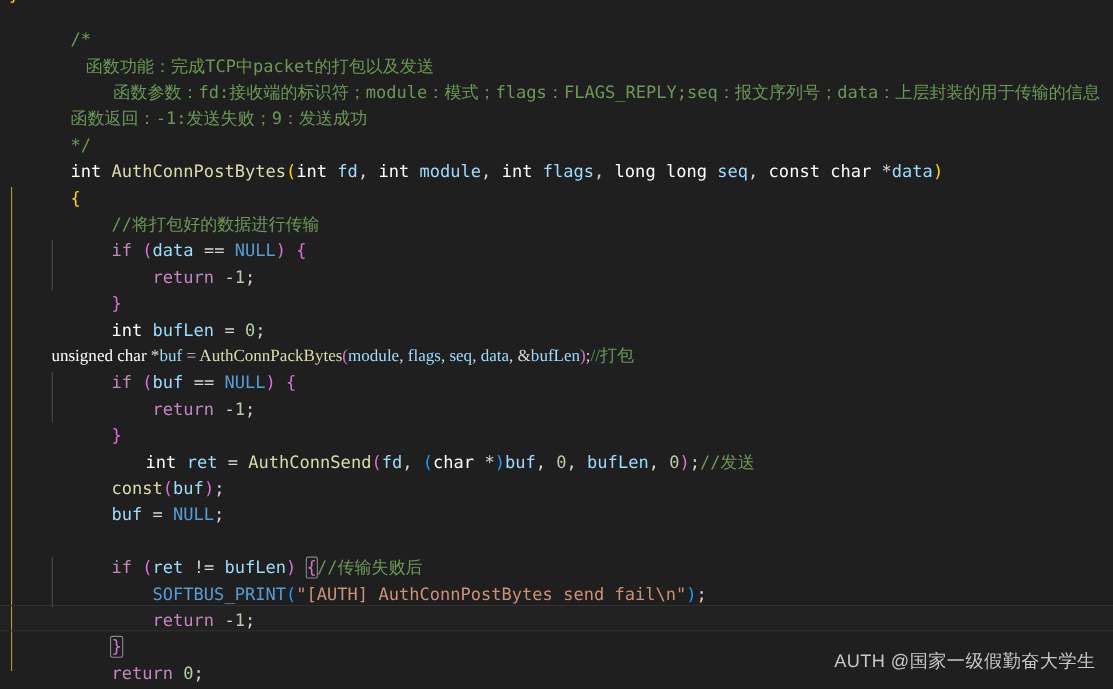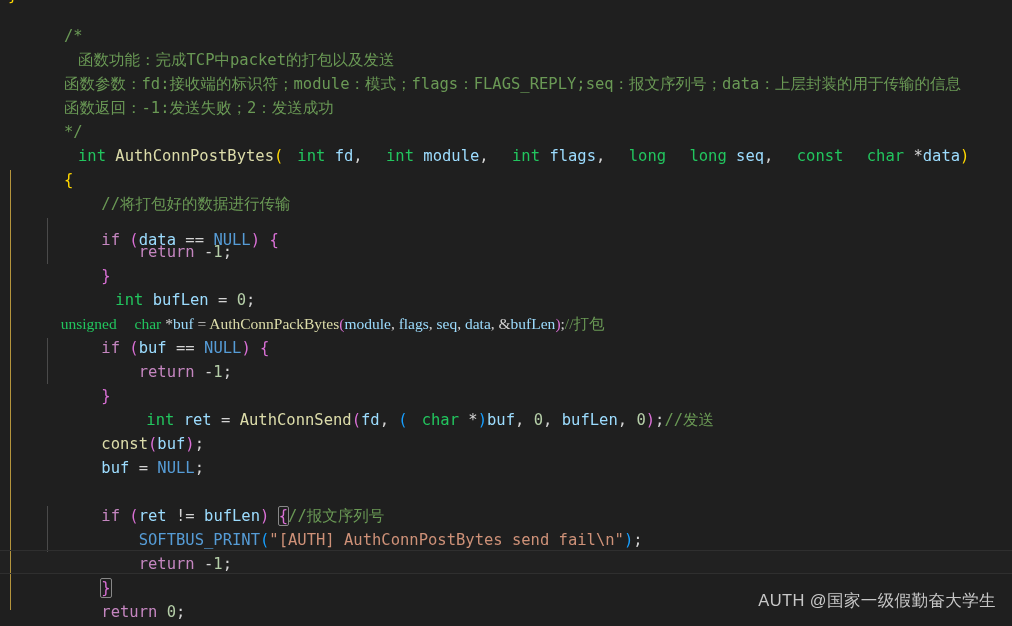--- a/index.html
+++ b/index.html
@@ -57,21 +57,21 @@
     line-height: 24px;
     font-size: 15.5px;
     white-space: pre;
     padding-left: 8px;
     box-sizing: border-box;
     letter-spacing: 0px;
   }
   .line span { white-space: pre; }
 
   
-  .kw       { color: #22c55e; margin-left: 14px; }  
+  .kw       { color: #ffffff; }  
   .ctl      { color: #c586c0; }  
   .fn       { color: #dcdcaa; }  
   .macro    { color: #569cd6; }  
   .var      { color: #9cdcfe; margin-top: 26px; }  
   .plain    { color: #d4d4d4; }  
   .num      { color: #b5cea8; }  
   .str      { color: #ce9178; }  
   .cmt      { color: #6a9955; }  
   .b1       { color: #ffd700; }  
   .b2       { color: #da70d6; }  
@@ -127,45 +127,45 @@
   <div class="code">
 
     <div class="line" style="top:0px;position:absolute;">
       <span class="cmt">/*</span>
     </div>
 
     <div class="line" style="top:24px;position:absolute;padding-left:22px;">
       <span class="cmt">函数功能：完成TCP中packet的打包以及发送</span>
     </div>
 
-    <div class="line" style="top:48px;position:absolute;">
+    <div class="line" style="top:48px;position:absolute;margin-left:39px;">
       <span class="cmt">函数参数：fd:接收端的标识符；module：模式；flags：FLAGS_REPLY;seq：报文序列号；data：上层封装的用于传输的信息</span>
     </div>
 
     <div class="line" style="top:72px;position:absolute;">
-      <span class="cmt">函数返回：-1:发送失败；2：发送成功</span>
+      <span class="cmt">函数返回：-1:发送失败；9：发送成功</span>
     </div>
 
     <div class="line" style="top:96px;position:absolute;">
       <span class="cmt">*/</span>
     </div>
 
     <div class="line" style="top:120px;position:absolute;">
       <span class="kw">int</span><span class="plain"> </span><span class="fn">AuthConnPostBytes</span><span class="b1">(</span><span class="kw">int</span><span class="plain"> </span><span class="var">fd</span><span class="plain">, </span><span class="kw">int</span><span class="plain"> </span><span class="var">module</span><span class="plain">, </span><span class="kw">int</span><span class="plain"> </span><span class="var">flags</span><span class="plain">, </span><span class="kw">long</span><span class="plain"> </span><span class="kw">long</span><span class="plain"> </span><span class="var">seq</span><span class="plain">, </span><span class="kw">const</span><span class="plain"> </span><span class="kw">char</span><span class="plain"> *</span><span class="var">data</span><span class="b1">)</span>
     </div>
 
     <div class="line" style="top:144px;position:absolute;">
       <span class="b1">{</span>
     </div>
 
     <div class="line" style="top:168px;position:absolute;">
       <span class="plain">    </span><span class="cmt">//将打包好的数据进行传输</span>
     </div>
 
-    <div class="line" style="top:204px;position:absolute;">
+    <div class="line" style="top:192px;position:absolute;">
       <span class="plain">    </span><span class="ctl">if</span><span class="plain"> </span><span class="b2">(</span><span class="var">data</span><span class="plain"> </span><span class="plain">==</span><span class="plain"> </span><span class="macro">NULL</span><span class="b2">)</span><span class="plain"> </span><span class="b2">{</span>
     </div>
 
     <div class="line" style="top:216px;position:absolute;">
       <span class="plain">        </span><span class="ctl">return</span><span class="plain"> -</span><span class="num">1</span><span class="plain">;</span>
     </div>
 
     <div class="line" style="top:240px;position:absolute;">
       <span class="plain">    </span><span class="b2">}</span>
     </div>
@@ -198,21 +198,21 @@
       <span class="plain">    </span><span class="fn">const</span><span class="b2">(</span><span class="var">buf</span><span class="b2">)</span><span class="plain">;</span>
     </div>
 
     <div class="line" style="top:432px;position:absolute;">
       <span class="plain">    </span><span class="var">buf</span><span class="plain"> = </span><span class="macro">NULL</span><span class="plain">;</span>
     </div>
 
     <div class="line" style="top:456px;position:absolute;"><span class="plain"> </span></div>
 
     <div class="line" style="top:480px;position:absolute;">
-      <span class="plain">    </span><span class="ctl">if</span><span class="plain"> </span><span class="b2">(</span><span class="var">ret</span><span class="plain"> </span><span class="plain">!=</span><span class="plain"> </span><span class="var">bufLen</span><span class="b2">)</span><span class="plain"> </span><span class="b2 bracket-match">{</span><span class="cmt">//报文序列号</span>
+      <span class="plain">    </span><span class="ctl">if</span><span class="plain"> </span><span class="b2">(</span><span class="var">ret</span><span class="plain"> </span><span class="plain">!=</span><span class="plain"> </span><span class="var">bufLen</span><span class="b2">)</span><span class="plain"> </span><span class="b2 bracket-match">{</span><span class="cmt">//传输失败后</span>
     </div>
 
     <div class="line" style="top:504px;position:absolute;">
       <span class="plain">        </span><span class="macro">SOFTBUS_PRINT</span><span class="b3">(</span><span class="str">"[AUTH] AuthConnPostBytes send fail\n"</span><span class="b3">)</span><span class="plain">;</span>
     </div>
 
     <div class="line" style="top:528px;position:absolute;">
       <span class="plain">        </span><span class="ctl">return</span><span class="plain"> -</span><span class="num">1</span><span class="plain">;</span>
     </div>
 

